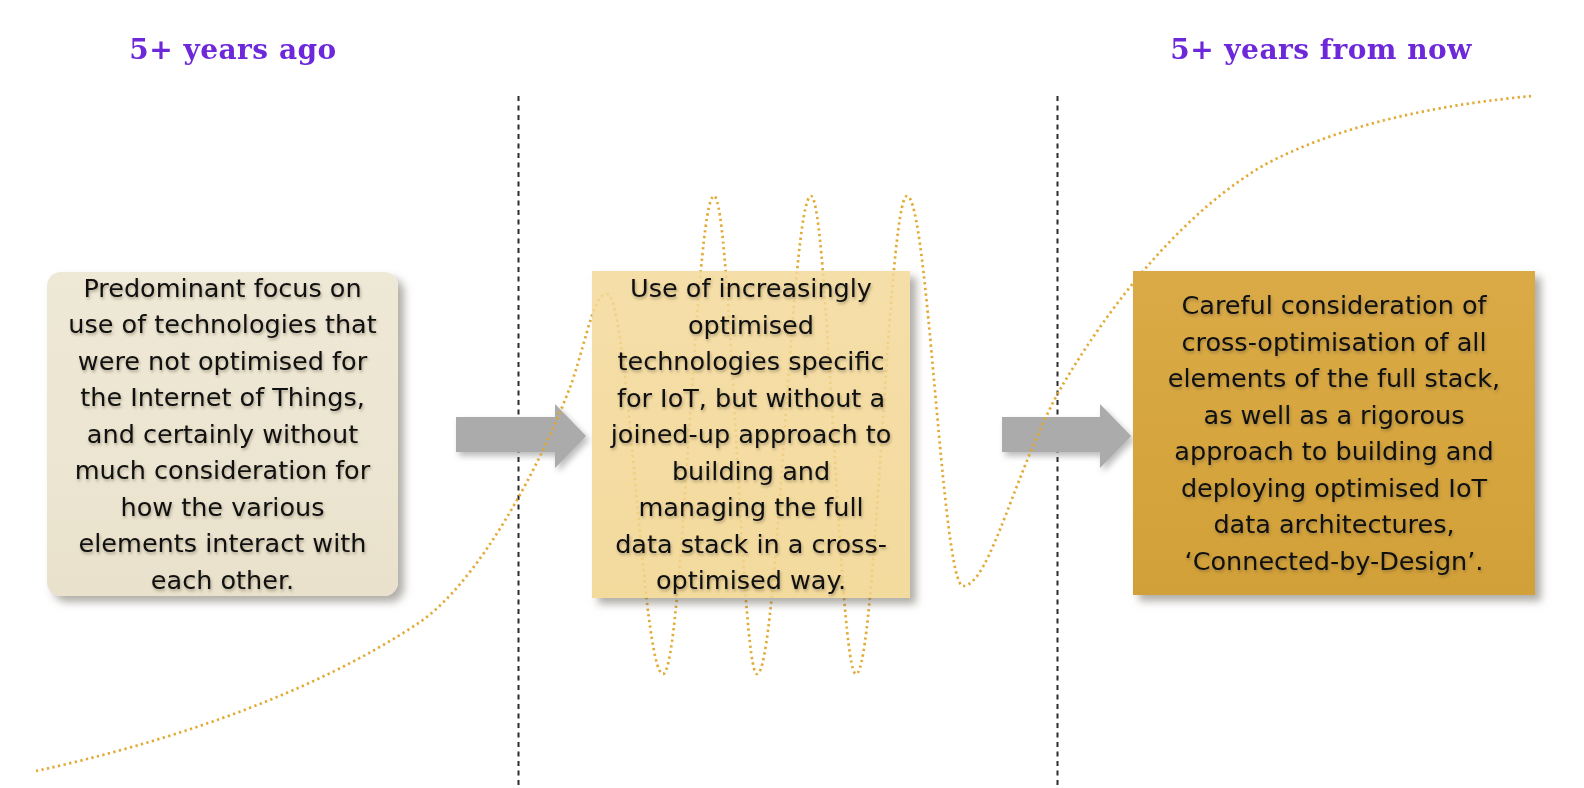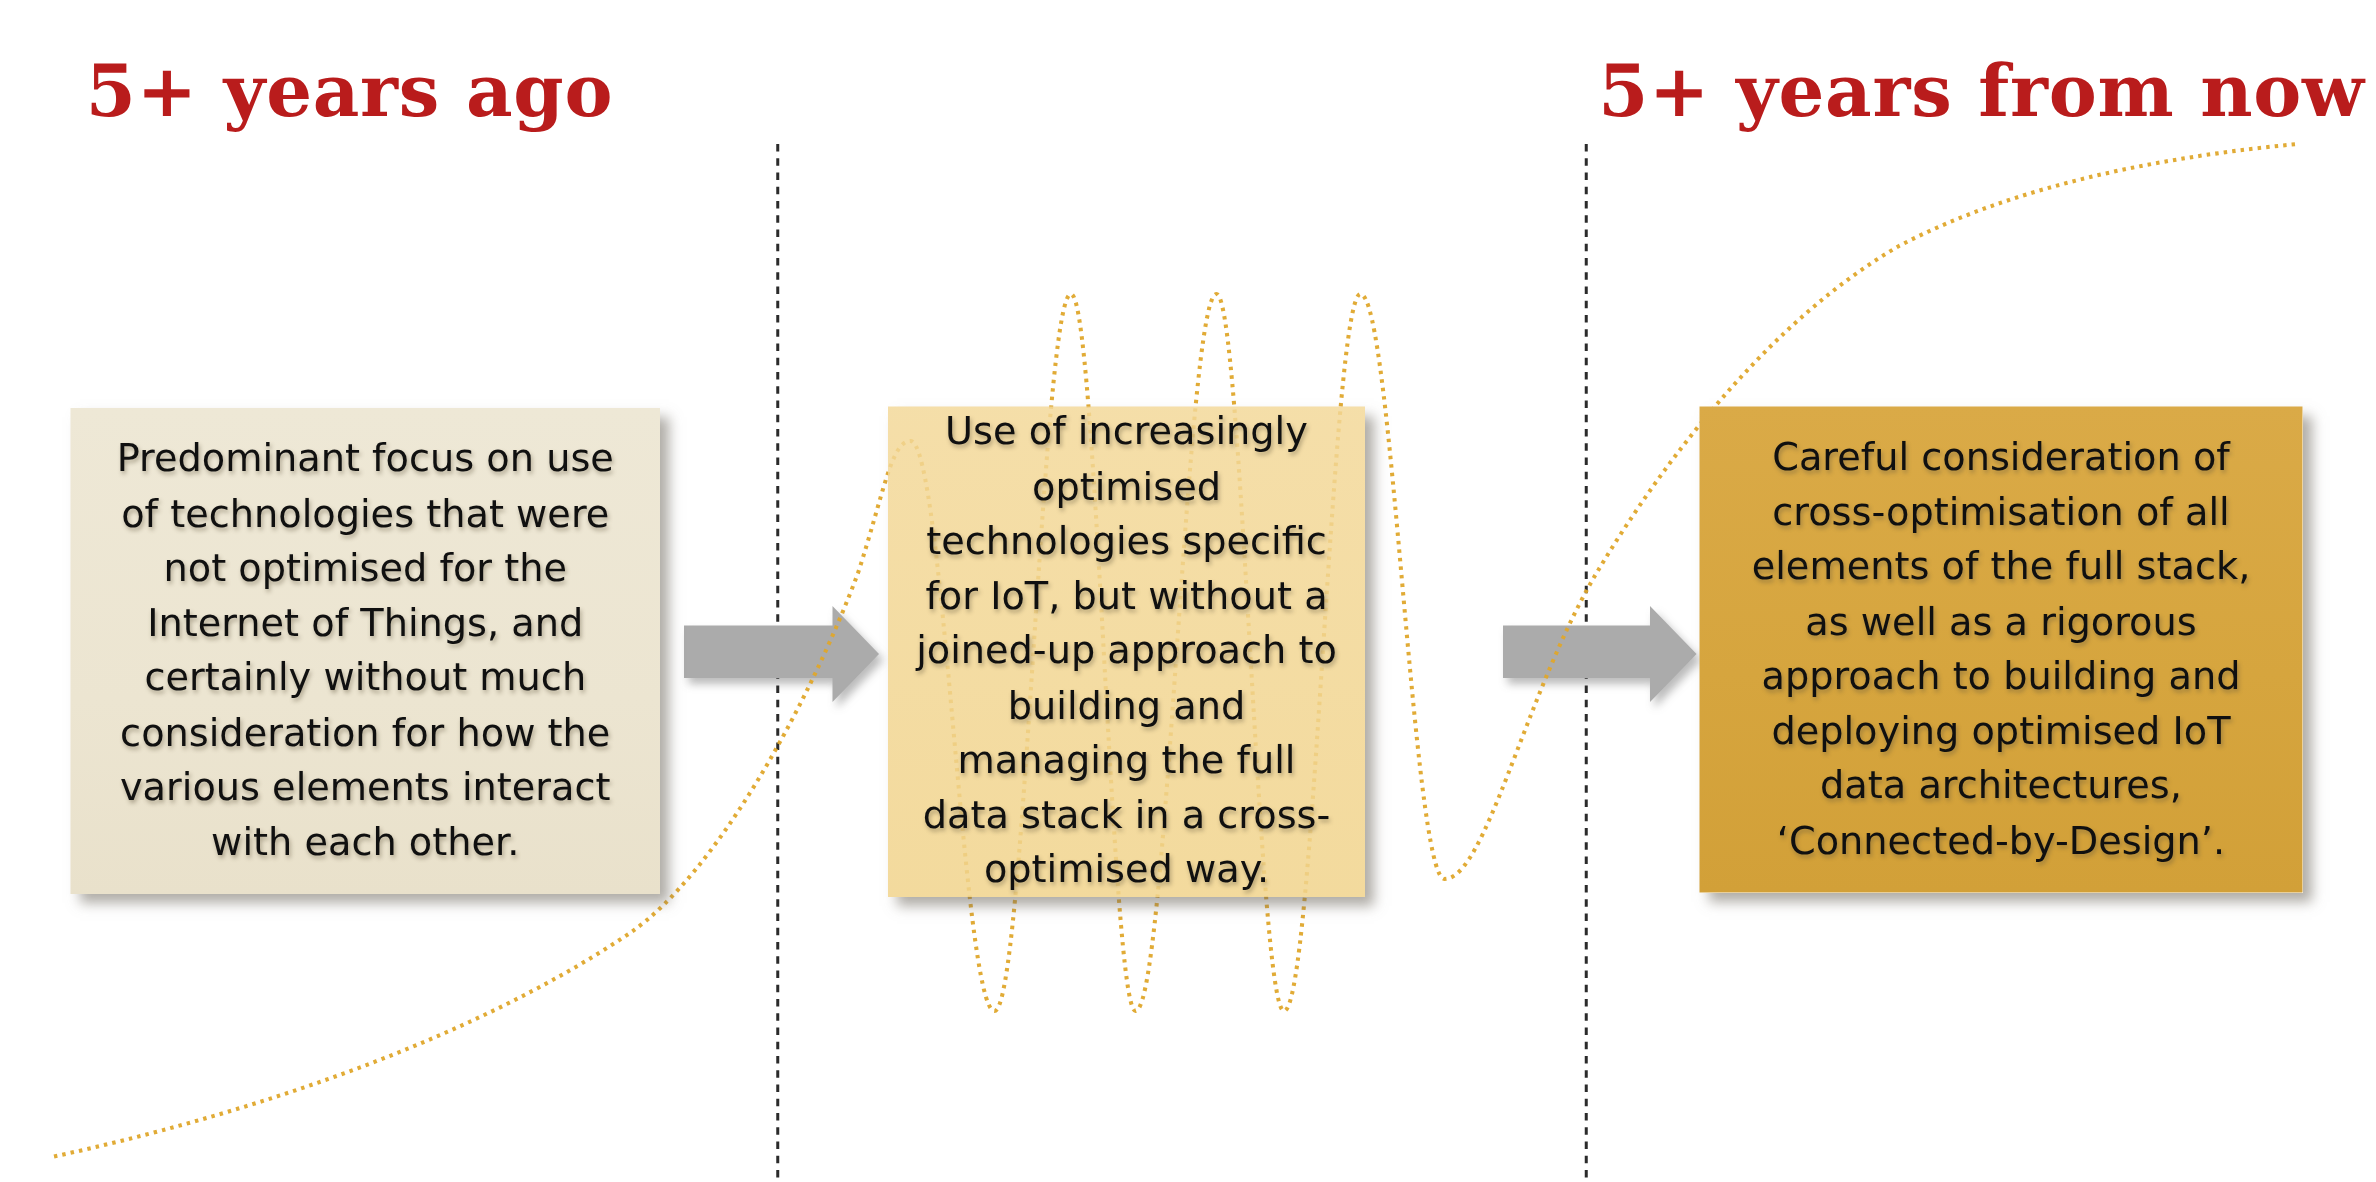--- a/index.html
+++ b/index.html
@@ -10,23 +10,23 @@
     overflow:hidden;
     font-family:"DejaVu Sans", sans-serif;
   }
   
   .era-header{
     position:absolute;
     top:33px;
     text-align:center;
     font-family:"DejaVu Serif", serif;
     font-weight:700;
-    font-size:48px;
+    font-size:28px;
     letter-spacing:0.5px;
-    color:#b91c1c;
+    color:#6d28d9;
     white-space:nowrap;
   }
   #header-past{left:0;width:466px;}
   #header-present{left:518px;width:516px;}
   #header-future{left:1058px;width:526px;}
 
   
   #vector-layer{position:absolute;left:0;top:0;z-index:1;}
   .block-arrow{filter:drop-shadow(3px 4px 3px rgba(60,60,60,0.35));}
   #adoption-curve{opacity:0.95;}
@@ -43,22 +43,23 @@
     padding:6px 18px;
     box-shadow:6px 6px 8px rgba(112,106,95,0.55);
   }
   .era-box .box-text{
     font-size:25.5px;
     line-height:36.5px;
     color:#101010;
     text-shadow:1px 2px 3px rgba(95,85,60,0.45);
   }
   #box-past{
-    left:47px;top:272px;width:393px;height:324px;
+    left:47px;top:272px;width:351px;height:324px;
     background:linear-gradient(180deg,#EEE8D6 0%,#ECE5D1 60%,#E9E1CB 100%);
+    border-radius:14px;
   }
   #box-present{
     left:592px;top:271px;width:318px;height:327px;
     background:linear-gradient(180deg,rgba(243,216,152,0.84) 0%,rgba(241,212,141,0.86) 100%);
   }
   #box-future{
     left:1133px;top:271px;width:402px;height:324px;
     background:linear-gradient(180deg,#DAAA47 0%,#D6A53E 55%,#D2A038 100%);
     justify-content:center;
   }

